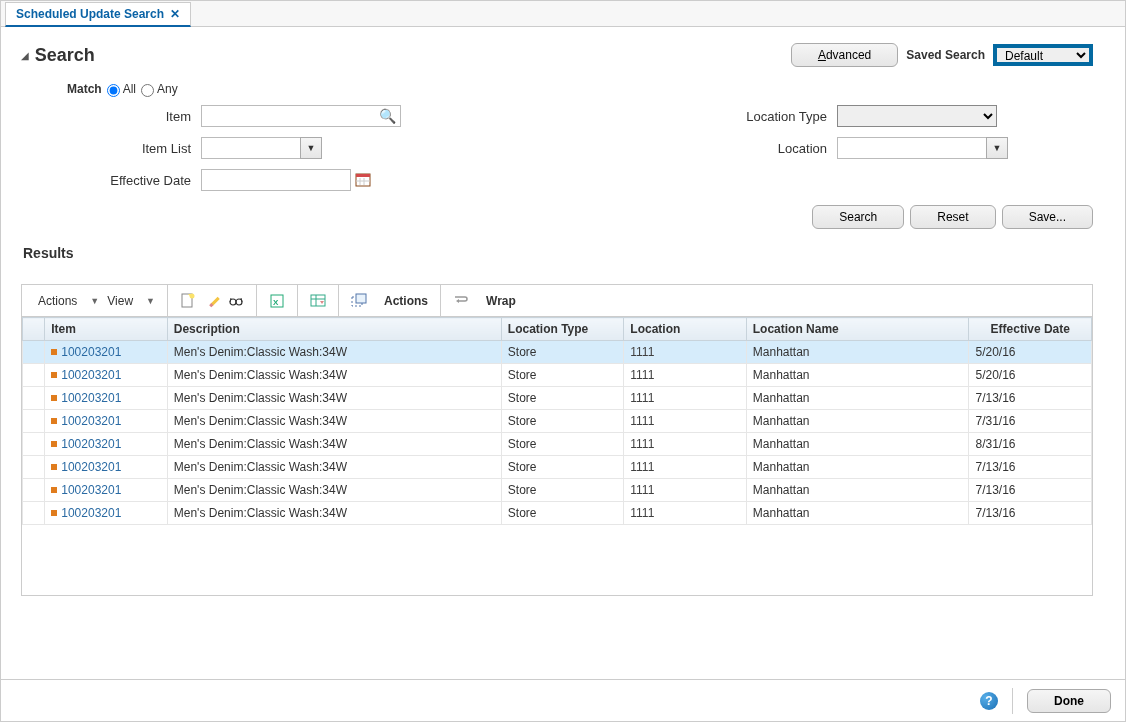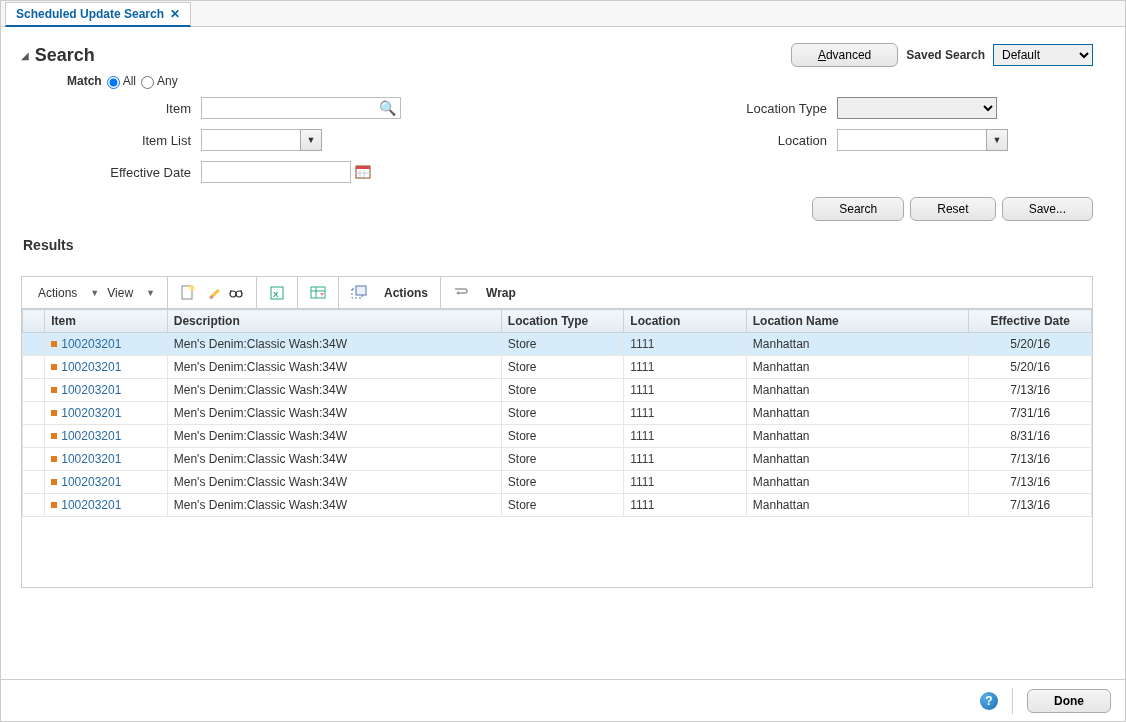--- a/index.html
+++ b/index.html
@@ -56,23 +56,23 @@
     background: linear-gradient(#f5f5f5,#e6e6e6);
     border: 1px solid #aaa;
     padding: 4px 26px;
     border-radius:6px;
     font-size:12px;
     cursor:pointer;
   }
   .right-controls { display:flex; align-items:center; gap:8px;}
   .saved-search-label { font-weight:bold; font-size:12px;}
   .saved-select {
-    border:1px solid #0369a1; height:22px; font-size:12px; padding:0 4px; width:100px;
-  }
-  .match-row { margin-top:6px; display:flex; align-items:center; gap:0; font-weight:bold;padding-left:46px;}
+    border:4px solid #0369a1; height:22px; font-size:12px; padding:0 4px; width:100px;
+  }
+  .match-row { margin-top:14px; display:flex; align-items:center; gap:0; font-weight:bold;padding-left:46px;}
   .match-row label{font-weight:normal;}
   .form-area { display:flex; gap:40px; margin-top:8px;}
   .form-col { flex:1; }
   .form-row { display:flex; align-items:center; margin-bottom:10px; }
   .form-row .lbl { width:180px; text-align:right; padding-right:10px; font-size:13px;}
   .text-input {
     border:1px solid #bbb; height:22px; width:180px; padding:0 4px;
   }
   .input-wrap { position:relative; width:200px; }
   .input-wrap .icon-right {
@@ -109,21 +109,21 @@
     color:#333;
   }
   tbody td {
     border:1px solid #e6e6e6; padding:4px 6px; font-size:12px;
     white-space:nowrap; overflow:hidden; text-overflow:ellipsis;
   }
   tbody tr.selected td { background:#d6ecfb !important;}
   .item-link { color:#2a6aa3; text-decoration:none;}
   .loc-link { color:#404040; }
   .item-dot { width:6px;height:6px;background:#e07c1d;display:inline-block;margin-right:4px;position:relative;top:-1px;}
-  .col-eff { text-align:center;}
+  .col-eff { }
   .table-filler { height:70px; background:#fff;}
   .footer {
     position:absolute; left:0; right:0; bottom:0; height:42px;
     border-top:1px solid #ccc;
     display:flex; align-items:center; justify-content:flex-end;
     padding:0 14px; gap:14px; background:#fff;
   }
   .help-icon {
     width:18px; height:18px; border-radius:50%;
     background:radial-gradient(circle at 30% 30%, #57aee8, #1a6fb5);

